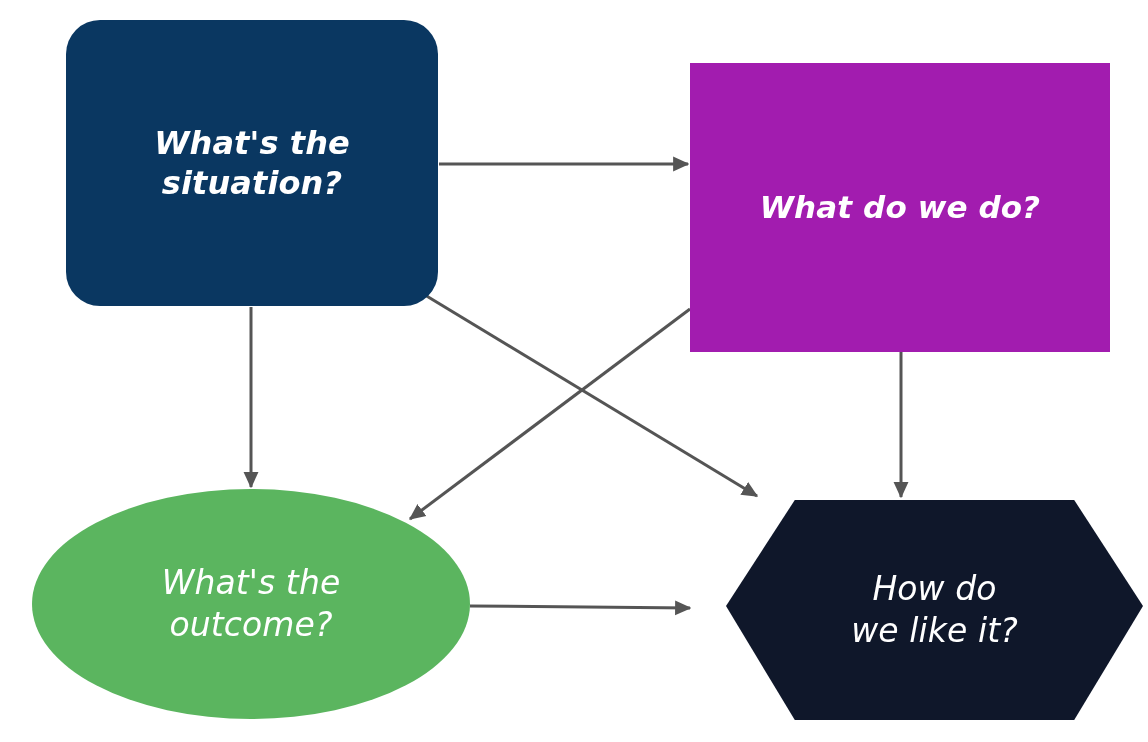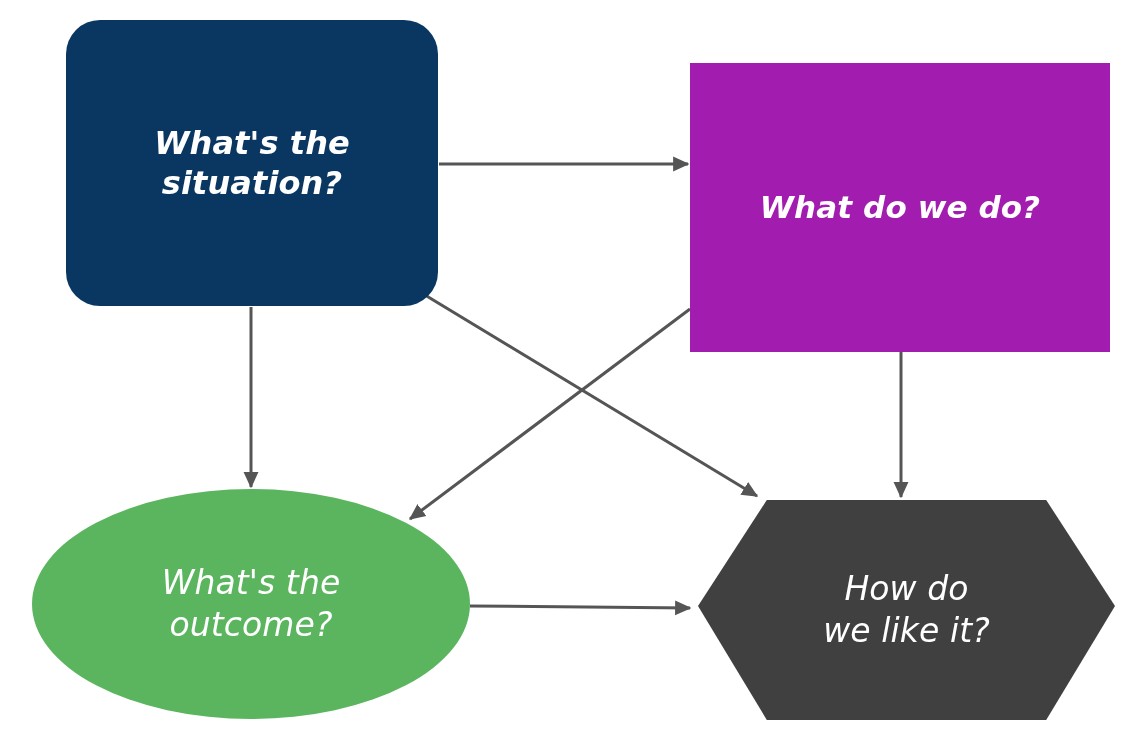--- a/index.html
+++ b/index.html
@@ -83,25 +83,25 @@
     background: #5bb55f;
     border-radius: 50%;
   }
   #node-outcome .node-label {
     font-weight: 400;
     font-size: 33px;
   }
 
   
   #node-evaluation {
-    left: 698px;
+    left: 726px;
     top: 500px;
     width: 417px;
     height: 220px;
-    background: #404040;
+    background: #0f172a;
     clip-path: polygon(16.5% 0%, 83.5% 0%, 100% 48.2%, 83.5% 100%, 16.5% 100%, 0% 48.2%);
   }
   #node-evaluation .node-label {
     font-weight: 400;
     font-size: 33px;
   }
 </style>
 </head>
 <body>
 

